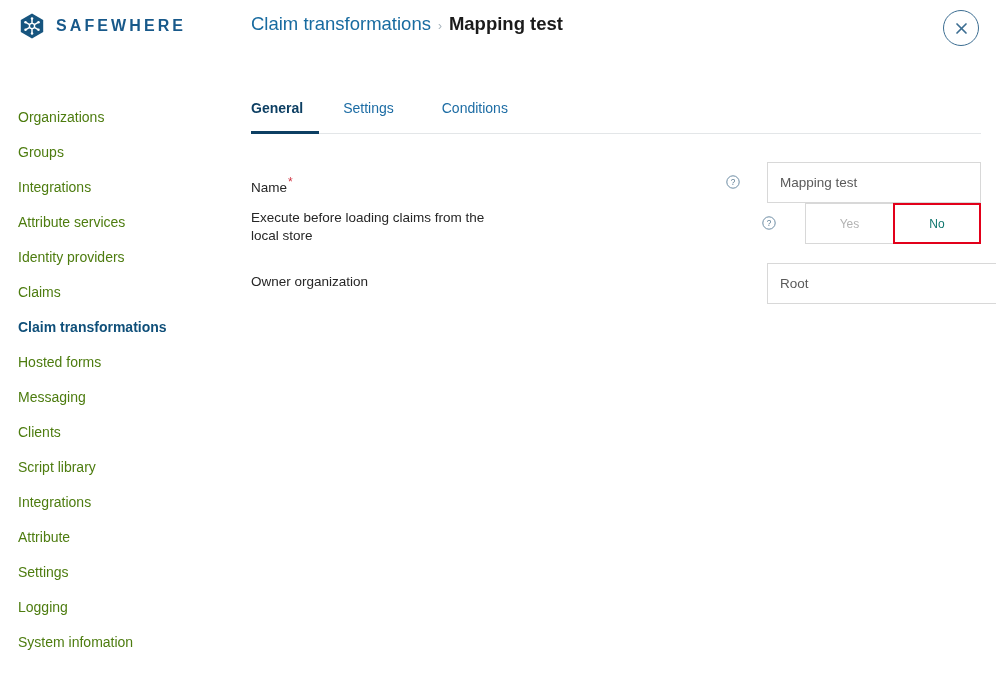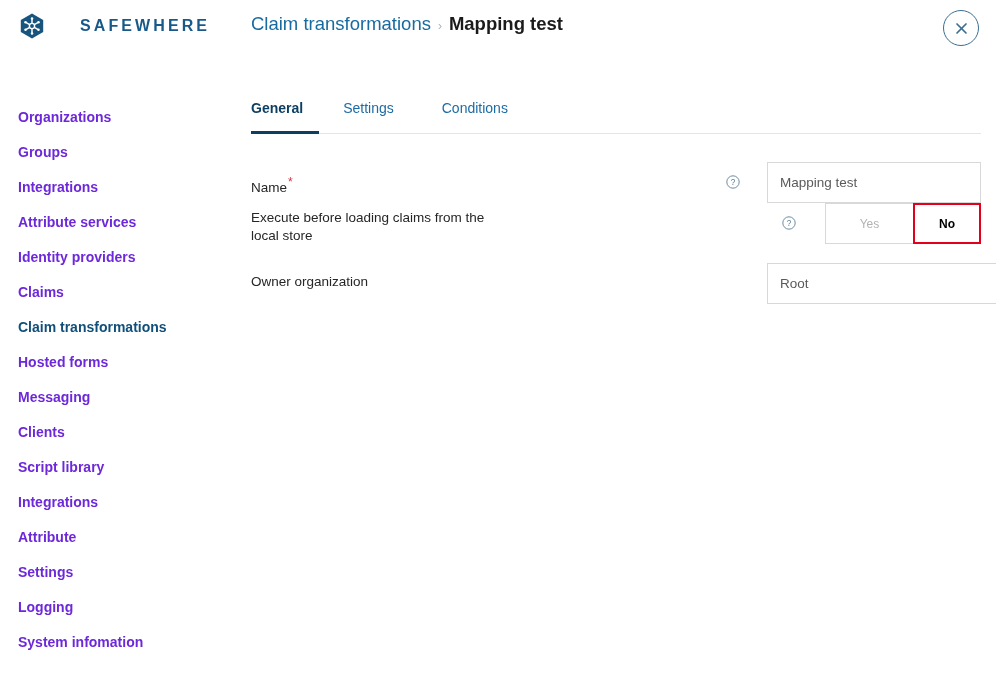--- a/index.html
+++ b/index.html
@@ -36,21 +36,20 @@
     width: 28px;
     height: 28px;
     display: block;
   }
   #brand-name {
     font-size: 16px;
     letter-spacing: 3.1px;
     font-weight: 600;
     color: #18598a;
     white-space: nowrap;
-    margin-left: 24px;
   }
 
   #breadcrumb {
     position: absolute;
     left: 251px;
     top: 13px;
     display: flex;
     align-items: baseline;
     gap: 7px;
     white-space: nowrap;
@@ -90,24 +89,23 @@
     position: absolute;
     left: 0;
     top: 100px;
     width: 230px;
   }
   .nav-item {
     padding: 0 0 0 18px;
     height: 35px;
     line-height: 35px;
     font-size: 14px;
-    color: #6d28d9;
+    color: #4d7c0f;
     cursor: pointer;
     white-space: nowrap;
-    font-weight: bold;
   }
   .nav-item.active {
     color: #0f4f79;
     font-weight: 700;
   }
 
   
   #main {
     position: absolute;
     left: 251px;
@@ -237,24 +235,23 @@
     font-size: 12px;
     background: #ffffff;
     cursor: pointer;
   }
   .toggle-btn.off {
     border: 1px solid #d8d8d8;
     color: #b2b2b2;
   }
   .toggle-btn.on {
     border: 2px solid #e2001a;
-    color: #000000;
+    color: #0f766e;
     margin-left: -1px;
-    width: 68px;
-    font-weight: bold;
+    width: 88px;
   }
 </style>
 </head>
 <body>
 
 <div id="app-header">
 
   <div id="brand">
     <span id="brand-icon">
       <svg width="28" height="28" viewBox="0 0 28 28">

